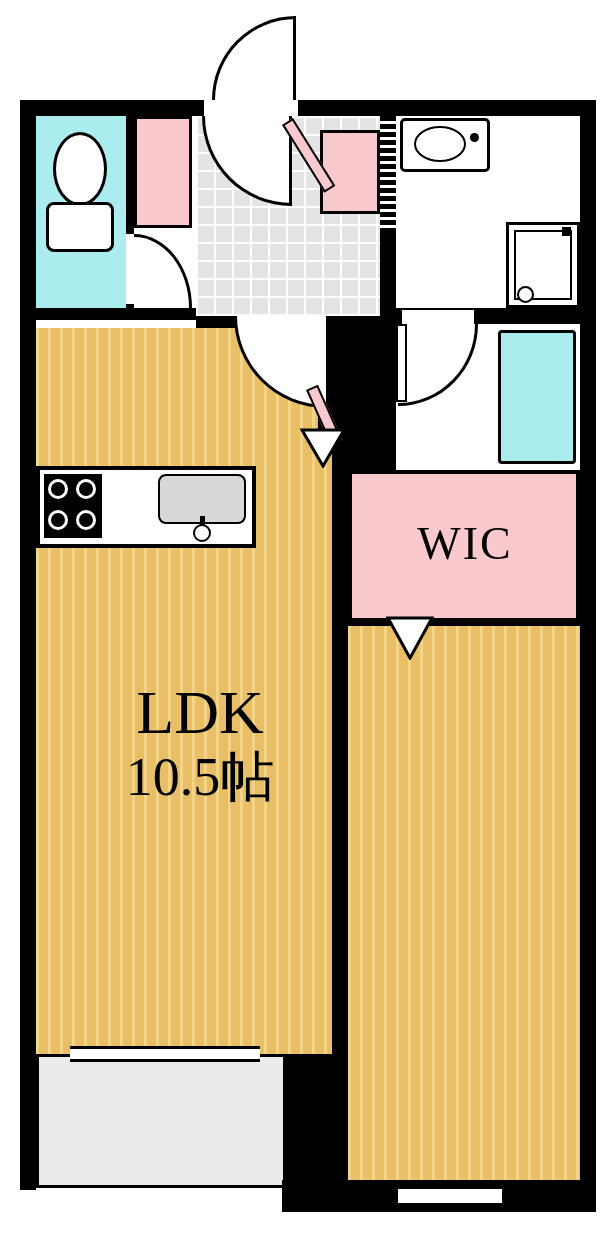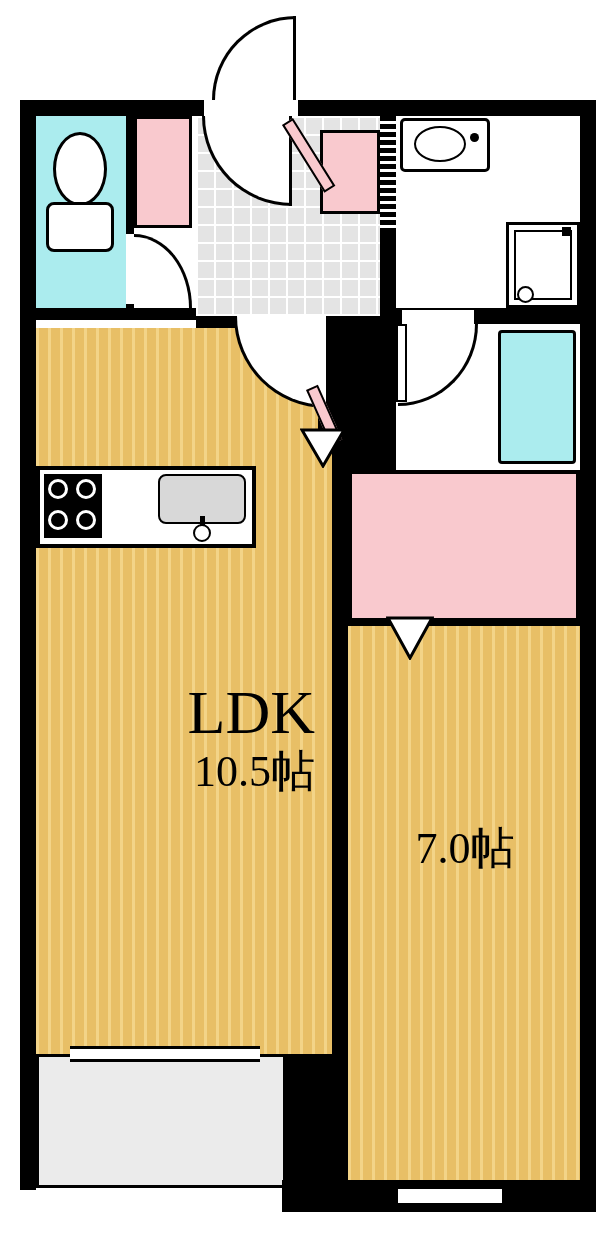--- a/index.html
+++ b/index.html
@@ -42,21 +42,21 @@
   .arc-hall     { border-bottom-left-radius: 100% 100%; border-top: 0; }
   .arc-ldk      { border-bottom-left-radius: 100% 100%; border-top: 0; border-right: 0; }
   .arc-bath     { border-bottom-right-radius: 100% 100%; border-top: 0; border-left: 0; }
   .arc-toilet   { border-top-right-radius: 100% 100%; border-left: 0; border-bottom: 0; }
   .leaf { position: absolute; background: var(--door-pink, #f9c9ce); border: 2px solid var(--wall, #000); }
   .leaf-white { position: absolute; background: #fff; border: 2px solid var(--wall, #000); }
   .window { position: absolute; background: #fff; border-top: 3px solid var(--wall,#000); border-bottom: 3px solid var(--wall,#000); }
   .ring { position: absolute; width: 20px; height: 20px; border: 3px solid #fff; border-radius: 50%; }
   .label { position: absolute; text-align: center; color: #000; font-weight: 500; line-height: 1.12; }
   .t62 { font-size: 62px; }
-  .t54 { font-size: 44px; }
+  .t54 { font-size: 54px; }
   .t60 { font-size: 60px; }
   .t46 { font-size: 46px; letter-spacing: 2px; }
 </style>
 </head>
 <body>
 
 <div class="stage">
 
   <div class="cyan" style="left:36px;top:116px;width:90px;height:192px;"></div>
   <div class="tile" style="left:196px;top:116px;width:184px;height:200px;"></div>
@@ -124,21 +124,21 @@
   <div class="leaf-white" style="left:396px;top:324px;width:11px;height:78px;"></div>
   <div class="arc arc-toilet" style="left:134px;top:234px;width:58px;height:74px;"></div>
 
   <svg class="abs" style="left:300px;top:428px;" width="46" height="40" viewBox="0 0 46 40">
       <polygon points="2,2 44,2 23,38" fill="#ffffff" stroke="#000000" stroke-width="3"></polygon>
     </svg>
   <svg class="abs" style="left:386px;top:616px;" width="48" height="44" viewBox="0 0 48 44">
       <polygon points="2,2 46,2 24,42" fill="#ffffff" stroke="#000000" stroke-width="3"></polygon>
     </svg>
 
-  <div class="label" style="left:55px;top:678px;width:260px;text-align:right;">
+  <div class="label" style="left:70px;top:678px;width:260px;">
     <div class="t62">LDK</div>
     <div class="t54">10.5帖</div>
   </div>
+  <div class="label t46" style="left:350px;top:518px;width:230px;">WIC</div>
   <div class="label" style="left:350px;top:824px;width:230px;">
-    <div class="t54">7.0帖</div>
   </div>
 
 </div>
 
 </body></html>

